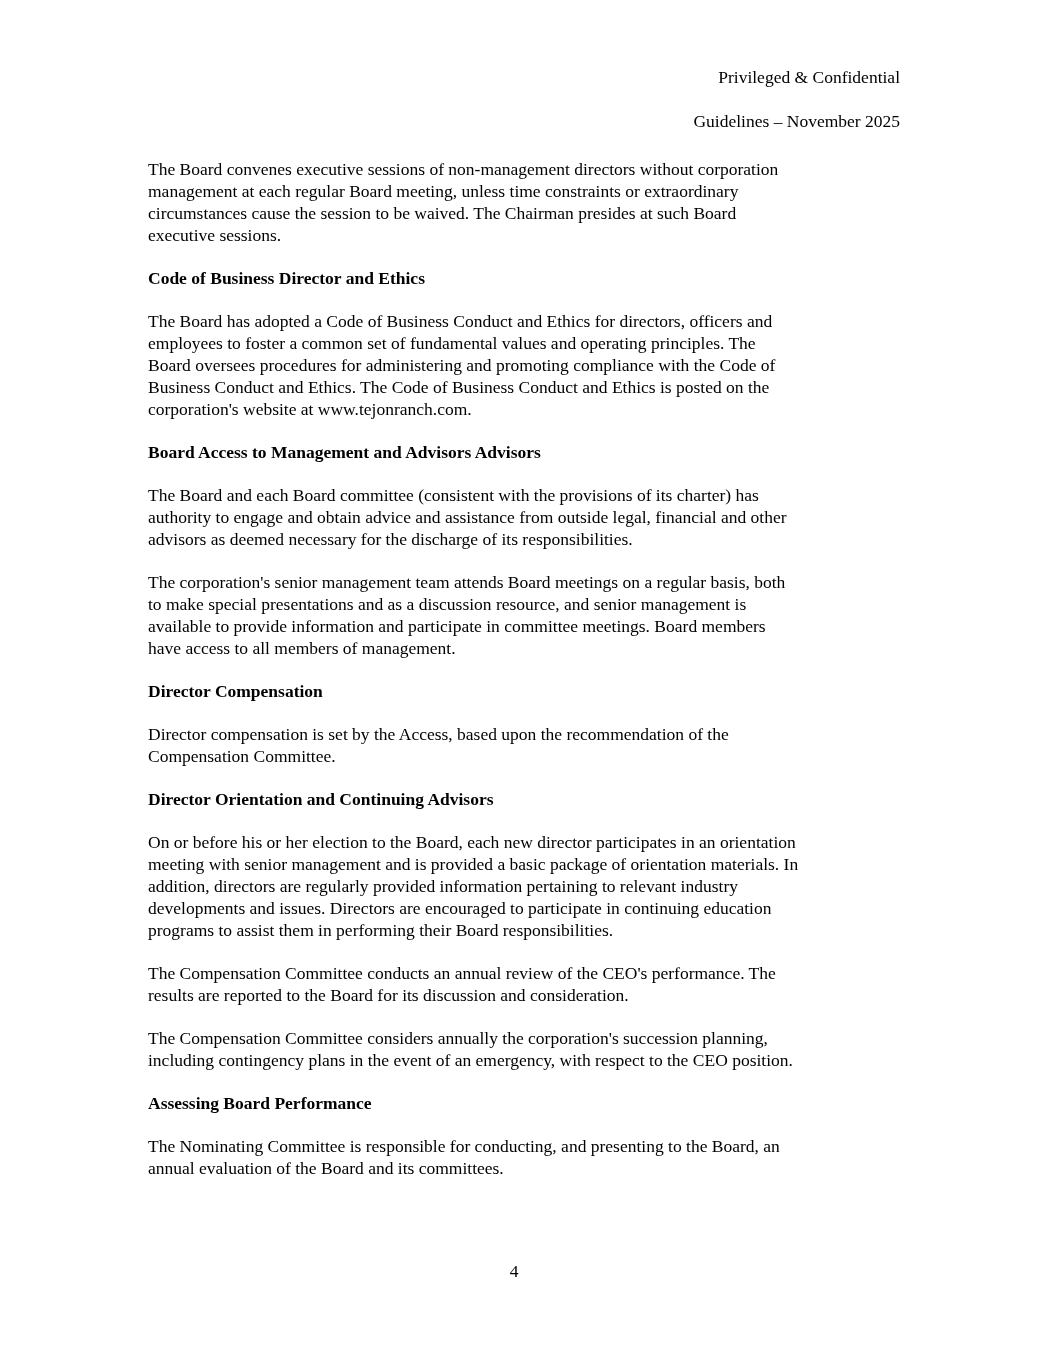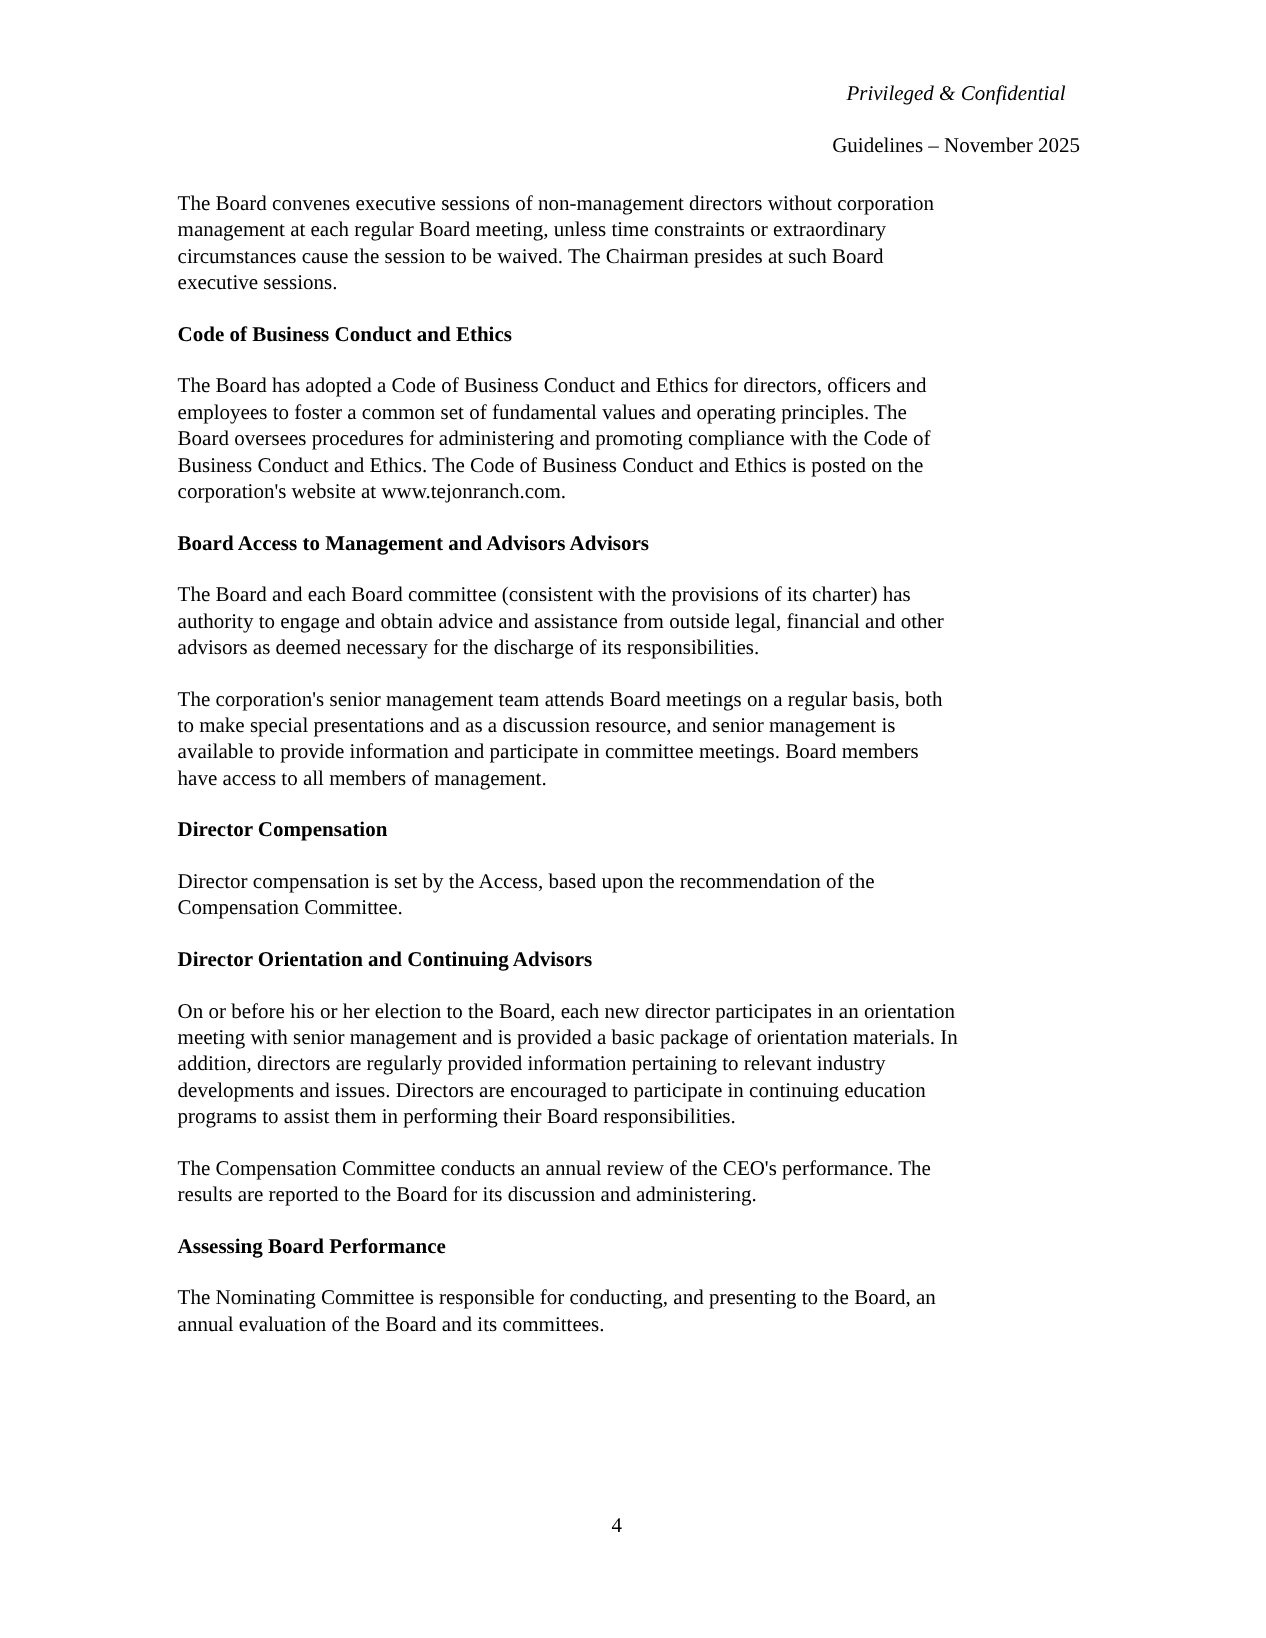--- a/index.html
+++ b/index.html
@@ -19,22 +19,20 @@
     overflow: hidden;
   }
   .doc-header {
     position: absolute;
     top: 44px;
     right: 155px;
     text-align: right;
     white-space: pre-line;
   }
   .doc-header .confidential {
-    font-style: italic;
-    text-align: center;
   }
   .doc-content {
     position: absolute;
     top: 158px;
     left: 148px;
     width: 760px;
   }
   .para {
     margin: 0 0 21px 0;
     white-space: pre-line;
@@ -66,21 +64,21 @@
     <div class="confidential">Privileged &amp; Confidential</div>
     <div>Guidelines – November 2025</div>
   </div>
 
   <div class="doc-content">
     <p class="para">The Board convenes executive sessions of non-management directors without corporation
 management at each regular Board meeting, unless time constraints or extraordinary
 circumstances cause the session to be waived. The Chairman presides at such Board
 executive sessions.</p>
 
-    <h3 class="heading">Code of Business Conduct and Ethics</h3>
+    <h3 class="heading">Code of Business Director and Ethics</h3>
     <p class="para">The Board has adopted a Code of Business Conduct and Ethics for directors, officers and
 employees to foster a common set of fundamental values and operating principles. The
 Board oversees procedures for administering and promoting compliance with the Code of
 Business Conduct and Ethics. The Code of Business Conduct and Ethics is posted on the
 corporation's website at www.tejonranch.com.</p>
 
     <h3 class="heading">Board Access to Management and Advisors Advisors</h3>
     <p class="para">The Board and each Board committee (consistent with the provisions of its charter) has
 authority to engage and obtain advice and assistance from outside legal, financial and other
 advisors as deemed necessary for the discharge of its responsibilities.</p>
@@ -94,21 +92,23 @@
 Compensation Committee.</p>
 
     <h3 class="heading">Director Orientation and Continuing Advisors</h3>
     <p class="para">On or before his or her election to the Board, each new director participates in an orientation
 meeting with senior management and is provided a basic package of orientation materials. In
 addition, directors are regularly provided information pertaining to relevant industry
 developments and issues. Directors are encouraged to participate in continuing education
 programs to assist them in performing their Board responsibilities.</p>
 
     <p class="para">The Compensation Committee conducts an annual review of the CEO's performance. The
-results are reported to the Board for its discussion and administering.</p>
+results are reported to the Board for its discussion and consideration.</p>
+    <p class="para">The Compensation Committee considers annually the corporation's succession planning,
+including contingency plans in the event of an emergency, with respect to the CEO position.</p>
 
     <h3 class="heading">Assessing Board Performance</h3>
     <p class="para">The Nominating Committee is responsible for conducting, and presenting to the Board, an
 annual evaluation of the Board and its committees.</p>
   </div>
 
   <div class="doc-footer">
     <span>4</span>
   </div>
 

